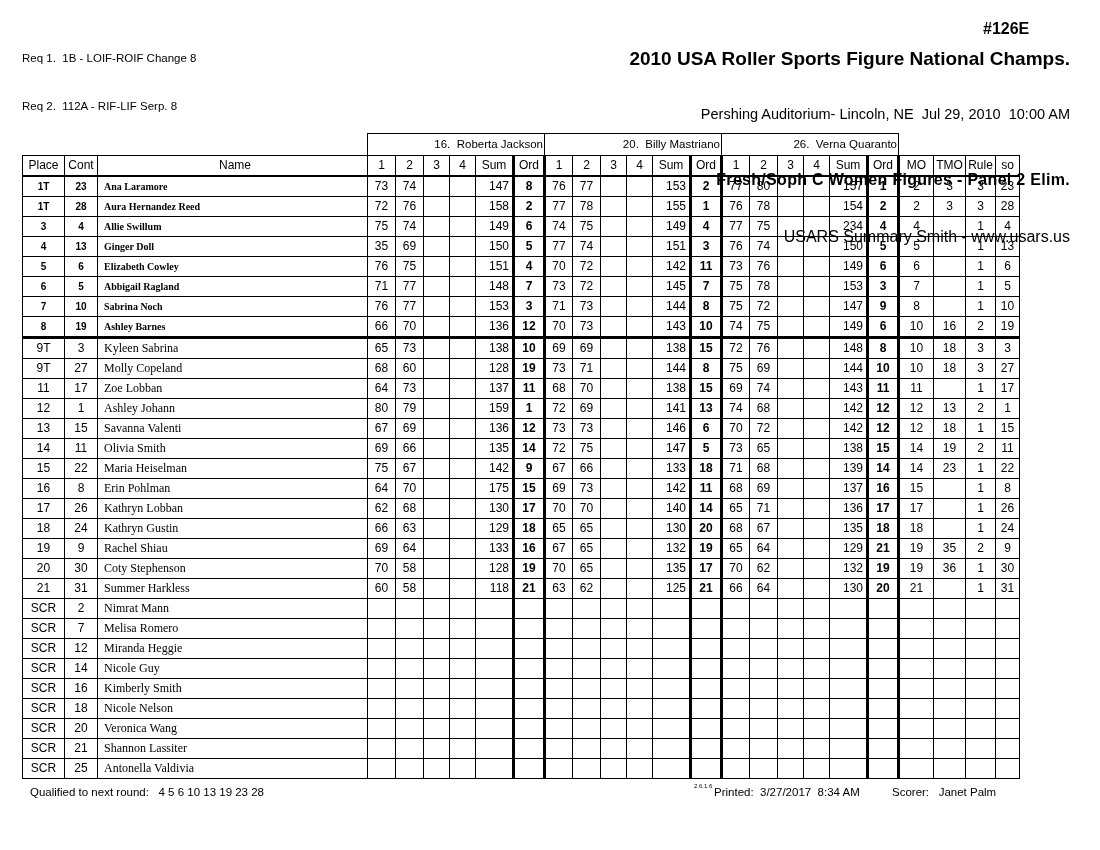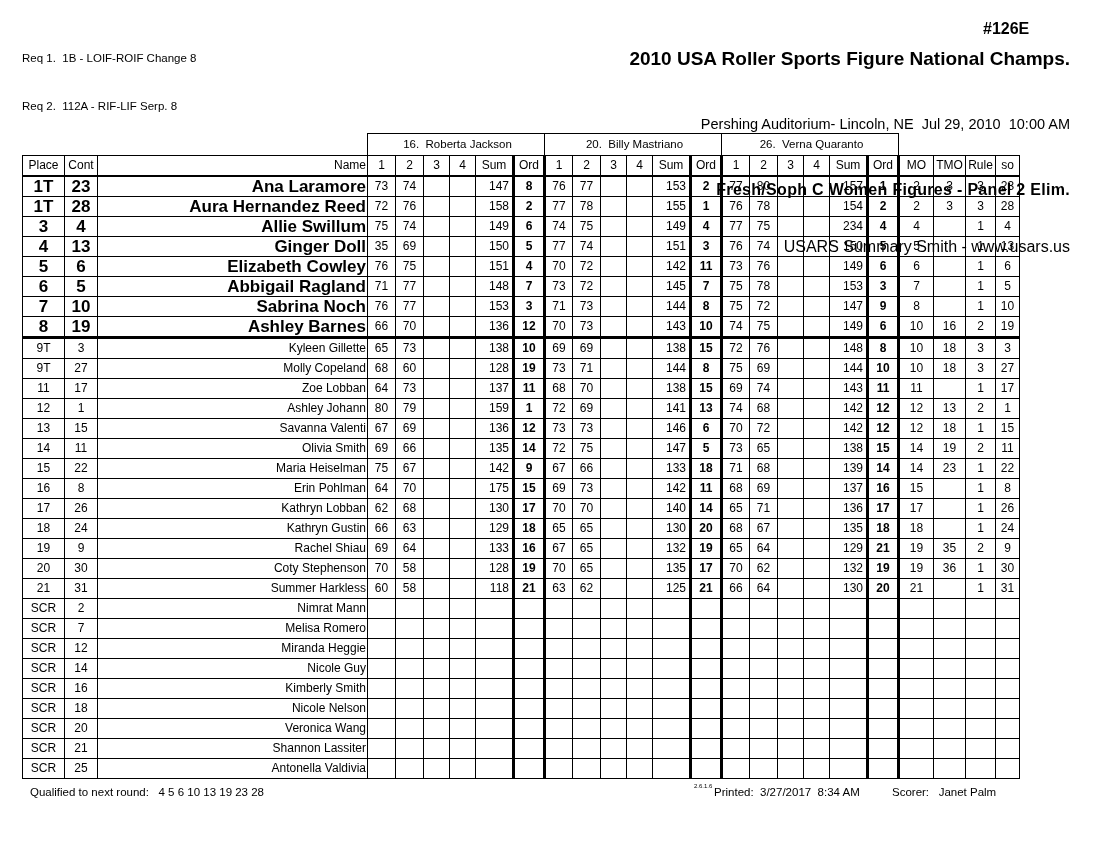--- a/index.html
+++ b/index.html
@@ -3,37 +3,37 @@
 <meta charset="utf-8">
 <style>
   html,body { margin:0; padding:0; background:#fff; }
   .page { position:relative; width:1100px; height:850px; background:#ffffff;
           font-family:"Liberation Sans", sans-serif; color:#000; overflow:hidden; }
 
   .reqs { position:absolute; left:22px; top:18px; font-size:11.5px; line-height:1.4; white-space:pre; }
   .evtnum { position:absolute; left:983px; top:20px; font-size:16px; font-weight:bold; }
   .titles { position:absolute; left:90px; top:12px; width:980px; text-align:right; white-space:pre; }
   .t1 { font-size:19px; font-weight:bold; }
-  .t2 { font-size:14.5px; margin-top:10px; }
+  .t2 { font-size:14.5px; margin-top:0; }
   .t3 { font-size:16px; font-weight:bold; margin-top:13px; letter-spacing:0.3px; }
   .t4 { font-size:16px; margin-top:3px; }
 
   table { position:absolute; left:22px; top:133px; border-collapse:collapse; table-layout:fixed; }
   th, td { border:1px solid #000; font-size:12px; font-weight:normal; text-align:center;
            padding:0 1px; height:19px; line-height:17px; overflow:hidden; white-space:pre; }
   thead tr.jrow th { height:21px; }
   th.nob { border:none; }
-  th.jbox { text-align:center; padding-left:4px; font-size:11.5px; }
+  th.jbox { text-align:right; padding-left:4px; font-size:11.5px; }
   thead tr.hrow th { border-bottom:2px solid #000; }
-  th.nameh { text-align:right; padding-left:6px; }
-  td.name { text-align:right; padding-left:6px; }
+  th.nameh { text-align:center; padding-left:6px; }
+  td.name { text-align:left; padding-left:6px;font-family:Liberation Serif, serif; }
   td.sum  { text-align:right; padding-right:3px; }
   th.ordh, td.ord { border-left:3px solid #000; border-right:3px solid #000; }
   td.ord { font-weight:bold; }
-  tr.bold td.place, tr.bold td.cont, tr.bold td.name { font-weight:bold; font-size:17px; }
+  tr.bold td.place, tr.bold td.cont, tr.bold td.name { font-weight:bold; font-size:10px; }
   tr.cut td { border-bottom:3px solid #000; }
 
   .qline   { position:absolute; left:30px;  top:786px; font-size:11.5px; white-space:pre; }
   .ver     { position:absolute; left:694px; top:783px; font-size:6px; }
   .printed { position:absolute; left:714px; top:786px; font-size:11.5px; white-space:pre; }
   .scorer  { position:absolute; left:892px; top:786px; font-size:11.5px; white-space:pre; }
 </style>
 </head>
 <body>
 
@@ -330,21 +330,21 @@
           <td class="sum">149</td>
           <td class="ord">6</td>
           <td class="s">10</td>
           <td class="s">16</td>
           <td class="s">2</td>
           <td class="s">19</td>
         </tr>
         <tr class="">
           <td class="place">9T</td>
           <td class="cont">3</td>
-          <td class="name">Kyleen Gillette</td>
+          <td class="name">Kyleen Sabrina</td>
           <td class="s">65</td>
           <td class="s">73</td>
           <td class="s"></td>
           <td class="s"></td>
           <td class="sum">138</td>
           <td class="ord">10</td>
           <td class="s">69</td>
           <td class="s">69</td>
           <td class="s"></td>
           <td class="s"></td>

